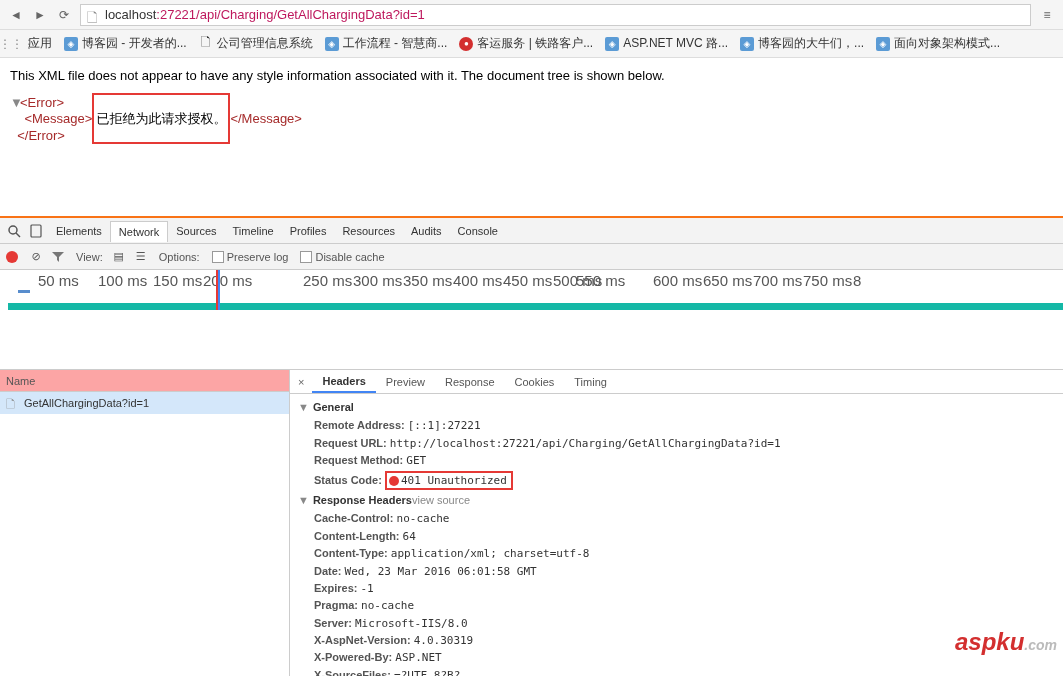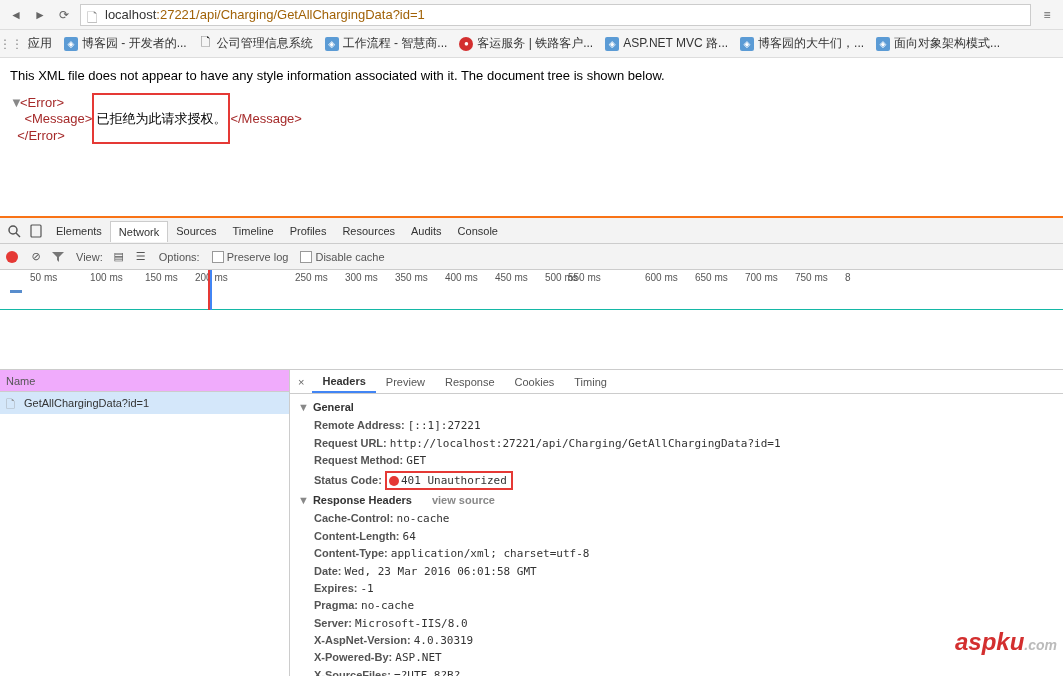--- a/index.html
+++ b/index.html
@@ -4,21 +4,21 @@
 <style>
 * { margin: 0; padding: 0; box-sizing: border-box; font-family: Arial, sans-serif; }
 body { width: 1063px; height: 676px; overflow: hidden; background: #fff; font-size: 12px; }
 
 
 .browser-toolbar { height: 30px; background: #f5f5f5; border-bottom: 1px solid #ddd; display: flex; align-items: center; padding: 0 4px; }
 .nav-btn { width: 24px; height: 24px; display: flex; align-items: center; justify-content: center; color: #666; cursor: pointer; }
 .addr-bar { flex: 1; height: 22px; background: #fff; border: 1px solid #ccc; margin: 0 4px; display: flex; align-items: center; padding: 0 6px; font-size: 13px; }
 .page-icon { width: 14px; height: 14px; margin-right: 4px; color: #888; }
 .url-host { color: #333; }
-.url-path { color: #a16207; }
+.url-path { color: #be185d; }
 .menu-btn { width: 24px; height: 24px; display: flex; align-items: center; justify-content: center; color: #666; }
 
 .bookmarks-bar { height: 28px; background: #f5f5f5; border-bottom: 1px solid #ddd; display: flex; align-items: center; padding: 0 4px; font-size: 12px; overflow: hidden; }
 .bm-item { display: flex; align-items: center; padding: 2px 6px; color: #333; cursor: pointer; white-space: nowrap; }
 .bm-icon { width: 14px; height: 14px; margin-right: 4px; display: inline-flex; align-items: center; justify-content: center; }
 .apps-icon { color: #888; }
 .blue-icon { background: #5b9bd5; border-radius: 2px; color: #fff; font-size: 9px; width: 14px; height: 14px; }
 
 
 .page { height: 160px; background: #fff; padding: 10px; font-family: 'Courier New', monospace; font-size: 13px; border-bottom: 2px solid #f97316; }
@@ -34,48 +34,48 @@
 .dt-toolbar { height: 26px; background: #f3f3f3; border-bottom: 1px solid #ccc; display: flex; align-items: center; padding: 0 4px; font-size: 11px; }
 .dt-icon { width: 20px; height: 20px; display: flex; align-items: center; justify-content: center; color: #555; cursor: pointer; margin-right: 2px; }
 .dt-tab { padding: 4px 8px; cursor: pointer; color: #333; }
 .dt-tab.active { background: #fff; border-top: 1px solid #ccc; border-left: 1px solid #ccc; border-right: 1px solid #ccc; margin-bottom: -1px; }
 
 .dt-filter-bar { height: 26px; background: #f3f3f3; border-bottom: 1px solid #ccc; display: flex; align-items: center; padding: 0 6px; font-size: 11px; color: #555; }
 .record-dot { width: 12px; height: 12px; background: #e53935; border-radius: 50%; margin-right: 8px; }
 .filter-item { margin: 0 6px; display: flex; align-items: center; }
 .checkbox { width: 12px; height: 12px; border: 1px solid #999; margin-right: 3px; background: #fff; }
 
-.timeline-ruler { height: 40px; background: #fff; border-bottom: 1px solid #14b8a6; position: relative; font-size: 10px; color: #555; }
+.timeline-ruler { height: 40px; background: #fff; border-bottom: 7px solid #14b8a6; position: relative; font-size: 15px; color: #555; margin-left: 8px; }
 .ruler-tick { position: absolute; top: 2px; width: 50px; text-align: left; }
 .timeline-mark { position: absolute; left: 10px; top: 20px; width: 12px; height: 3px; background: #588dcd; }
 .timeline-bar { position: absolute; left: 208px; top: 0; width: 2px; height: 40px; background: #e53935; }
 .timeline-bar2 { position: absolute; left: 210px; top: 0; width: 2px; height: 40px; background: #4285f4; }
 
 .dt-body { flex: 1; display: flex; overflow: hidden; }
 .req-list { width: 290px; border-right: 1px solid #ccc; display: flex; flex-direction: column; }
-.req-header { height: 22px; border-bottom: 1px solid #ccc; display: flex; align-items: center; padding: 0 6px; font-size: 11px; color: #555; background: #f0abfc; }
+.req-header { height: 22px; border-bottom: 1px solid #ccc; display: flex; align-items: center; padding: 0 6px; font-size: 11px; color: #555; background: #fca5a5; }
 .req-row { padding: 4px 6px; font-size: 11px; color: #333; display: flex; align-items: center; background: #d4e7fa; }
 .req-file-icon { width: 14px; height: 14px; margin-right: 4px; color: #888; }
 .req-status { border-top: 1px solid #ccc; padding: 4px 6px; font-size: 11px; color: #555; margin-top: auto; }
 
 .detail-panel { flex: 1; display: flex; flex-direction: column; overflow: hidden; }
 .detail-tabs { height: 24px; display: flex; align-items: center; border-bottom: 1px solid #ccc; font-size: 11px; }
 .close-x { padding: 0 8px; cursor: pointer; color: #666; }
 .detail-tab { padding: 4px 10px; cursor: pointer; color: #555; }
 .detail-tab.active { border-bottom: 2px solid #4285f4; color: #333; margin-bottom: -1px; font-weight: bold; }
 
 .detail-content { flex: 1; overflow: auto; padding: 4px 8px; font-size: 11px; line-height: 1.4; font-family: 'Lucida Grande', Arial, sans-serif; }
 .section-hdr { font-weight: bold; color: #333; padding: 2px 0; display: flex; align-items: center; }
 .section-arrow { color: #888; margin-right: 4px; display: inline-block; }
 .kv-row { padding: 1px 0 1px 16px; }
 .kv-key { font-weight: bold; color: #545454; }
 .kv-val { color: #333; font-family: Consolas, monospace; }
 .status-dot { display: inline-block; width: 10px; height: 10px; background: #e53935; border-radius: 50%; vertical-align: middle; margin-right: 2px; }
 .status-box { border: 2px solid #e53935; padding: 0 4px 0 2px; display: inline-block; }
-.view-source { color: #888; font-weight: bold; margin-left: 20px; cursor: pointer; }
+.view-source { color: #888; font-weight: normal; cursor: pointer; }
 
 .watermark { position: absolute; right: 6px; bottom: 20px; font-family: Arial; font-size: 24px; font-weight: bold; font-style: italic; color: #d32f2f; pointer-events: none; }
 .watermark .gray { color: #bbb; font-size: 14px; }
 </style>
 </head>
 <body>
 
 <div class="browser-toolbar">
   <div class="nav-btn">◄</div>
   <div class="nav-btn">►</div>

